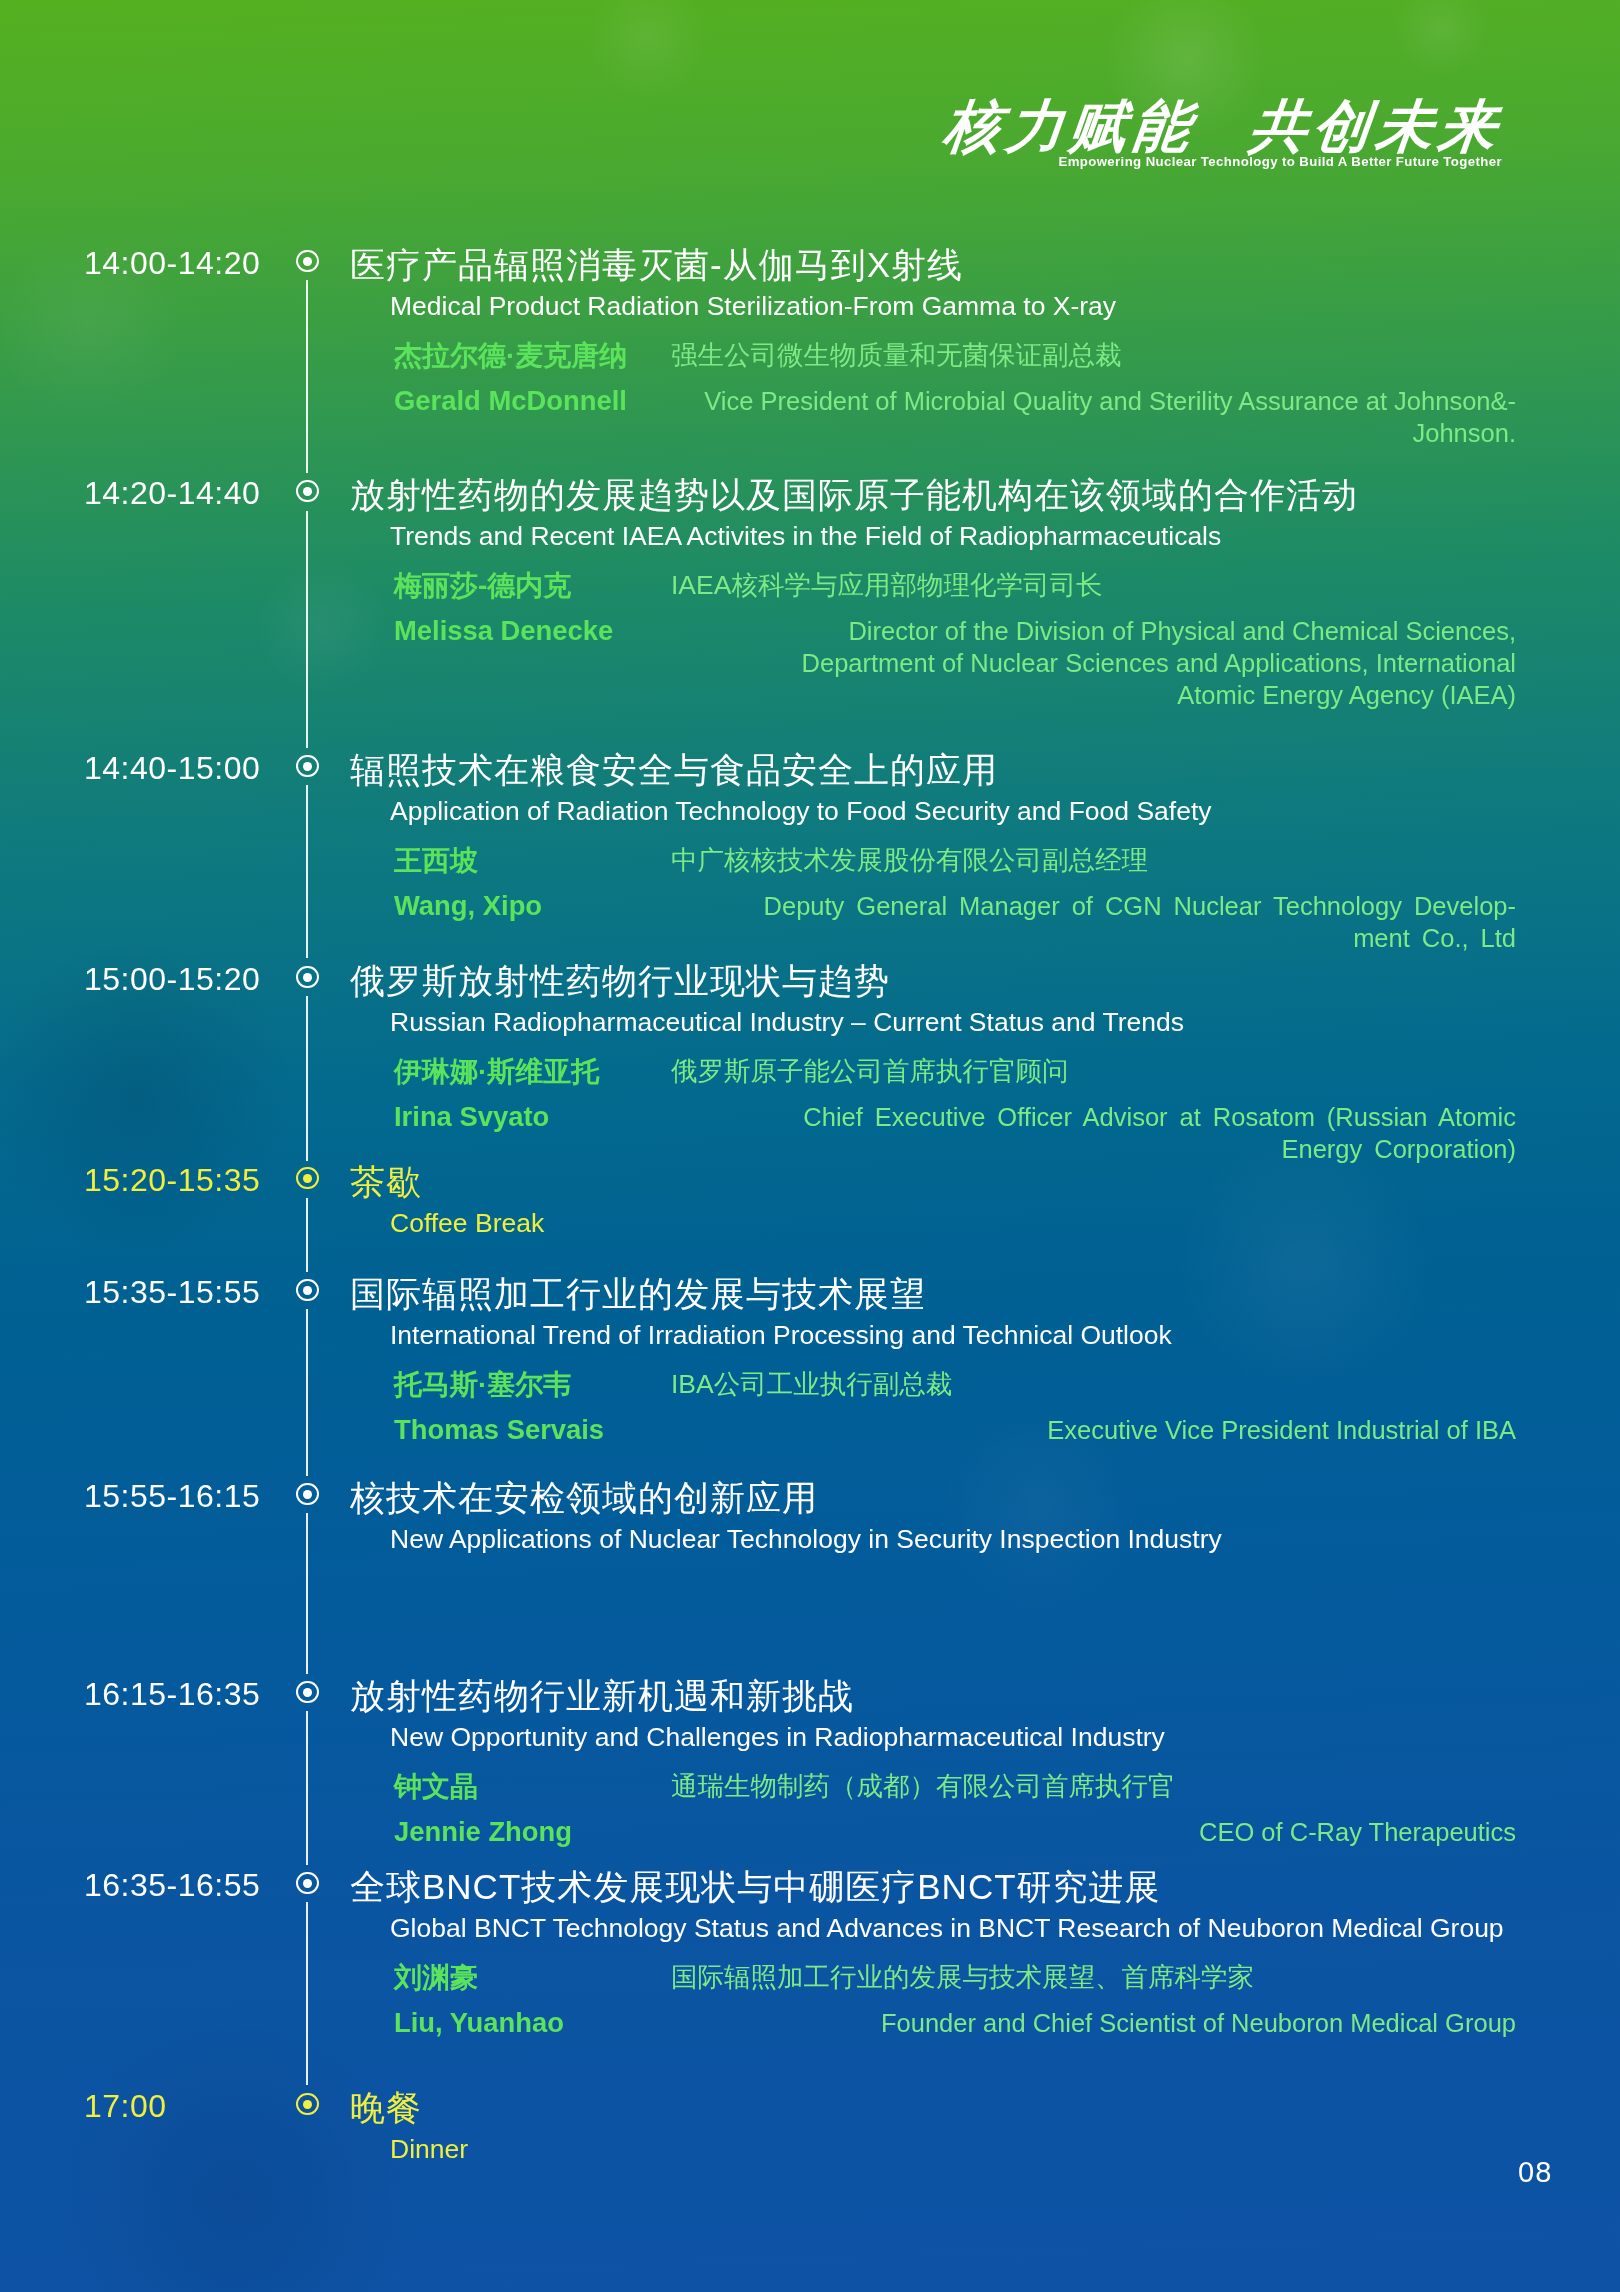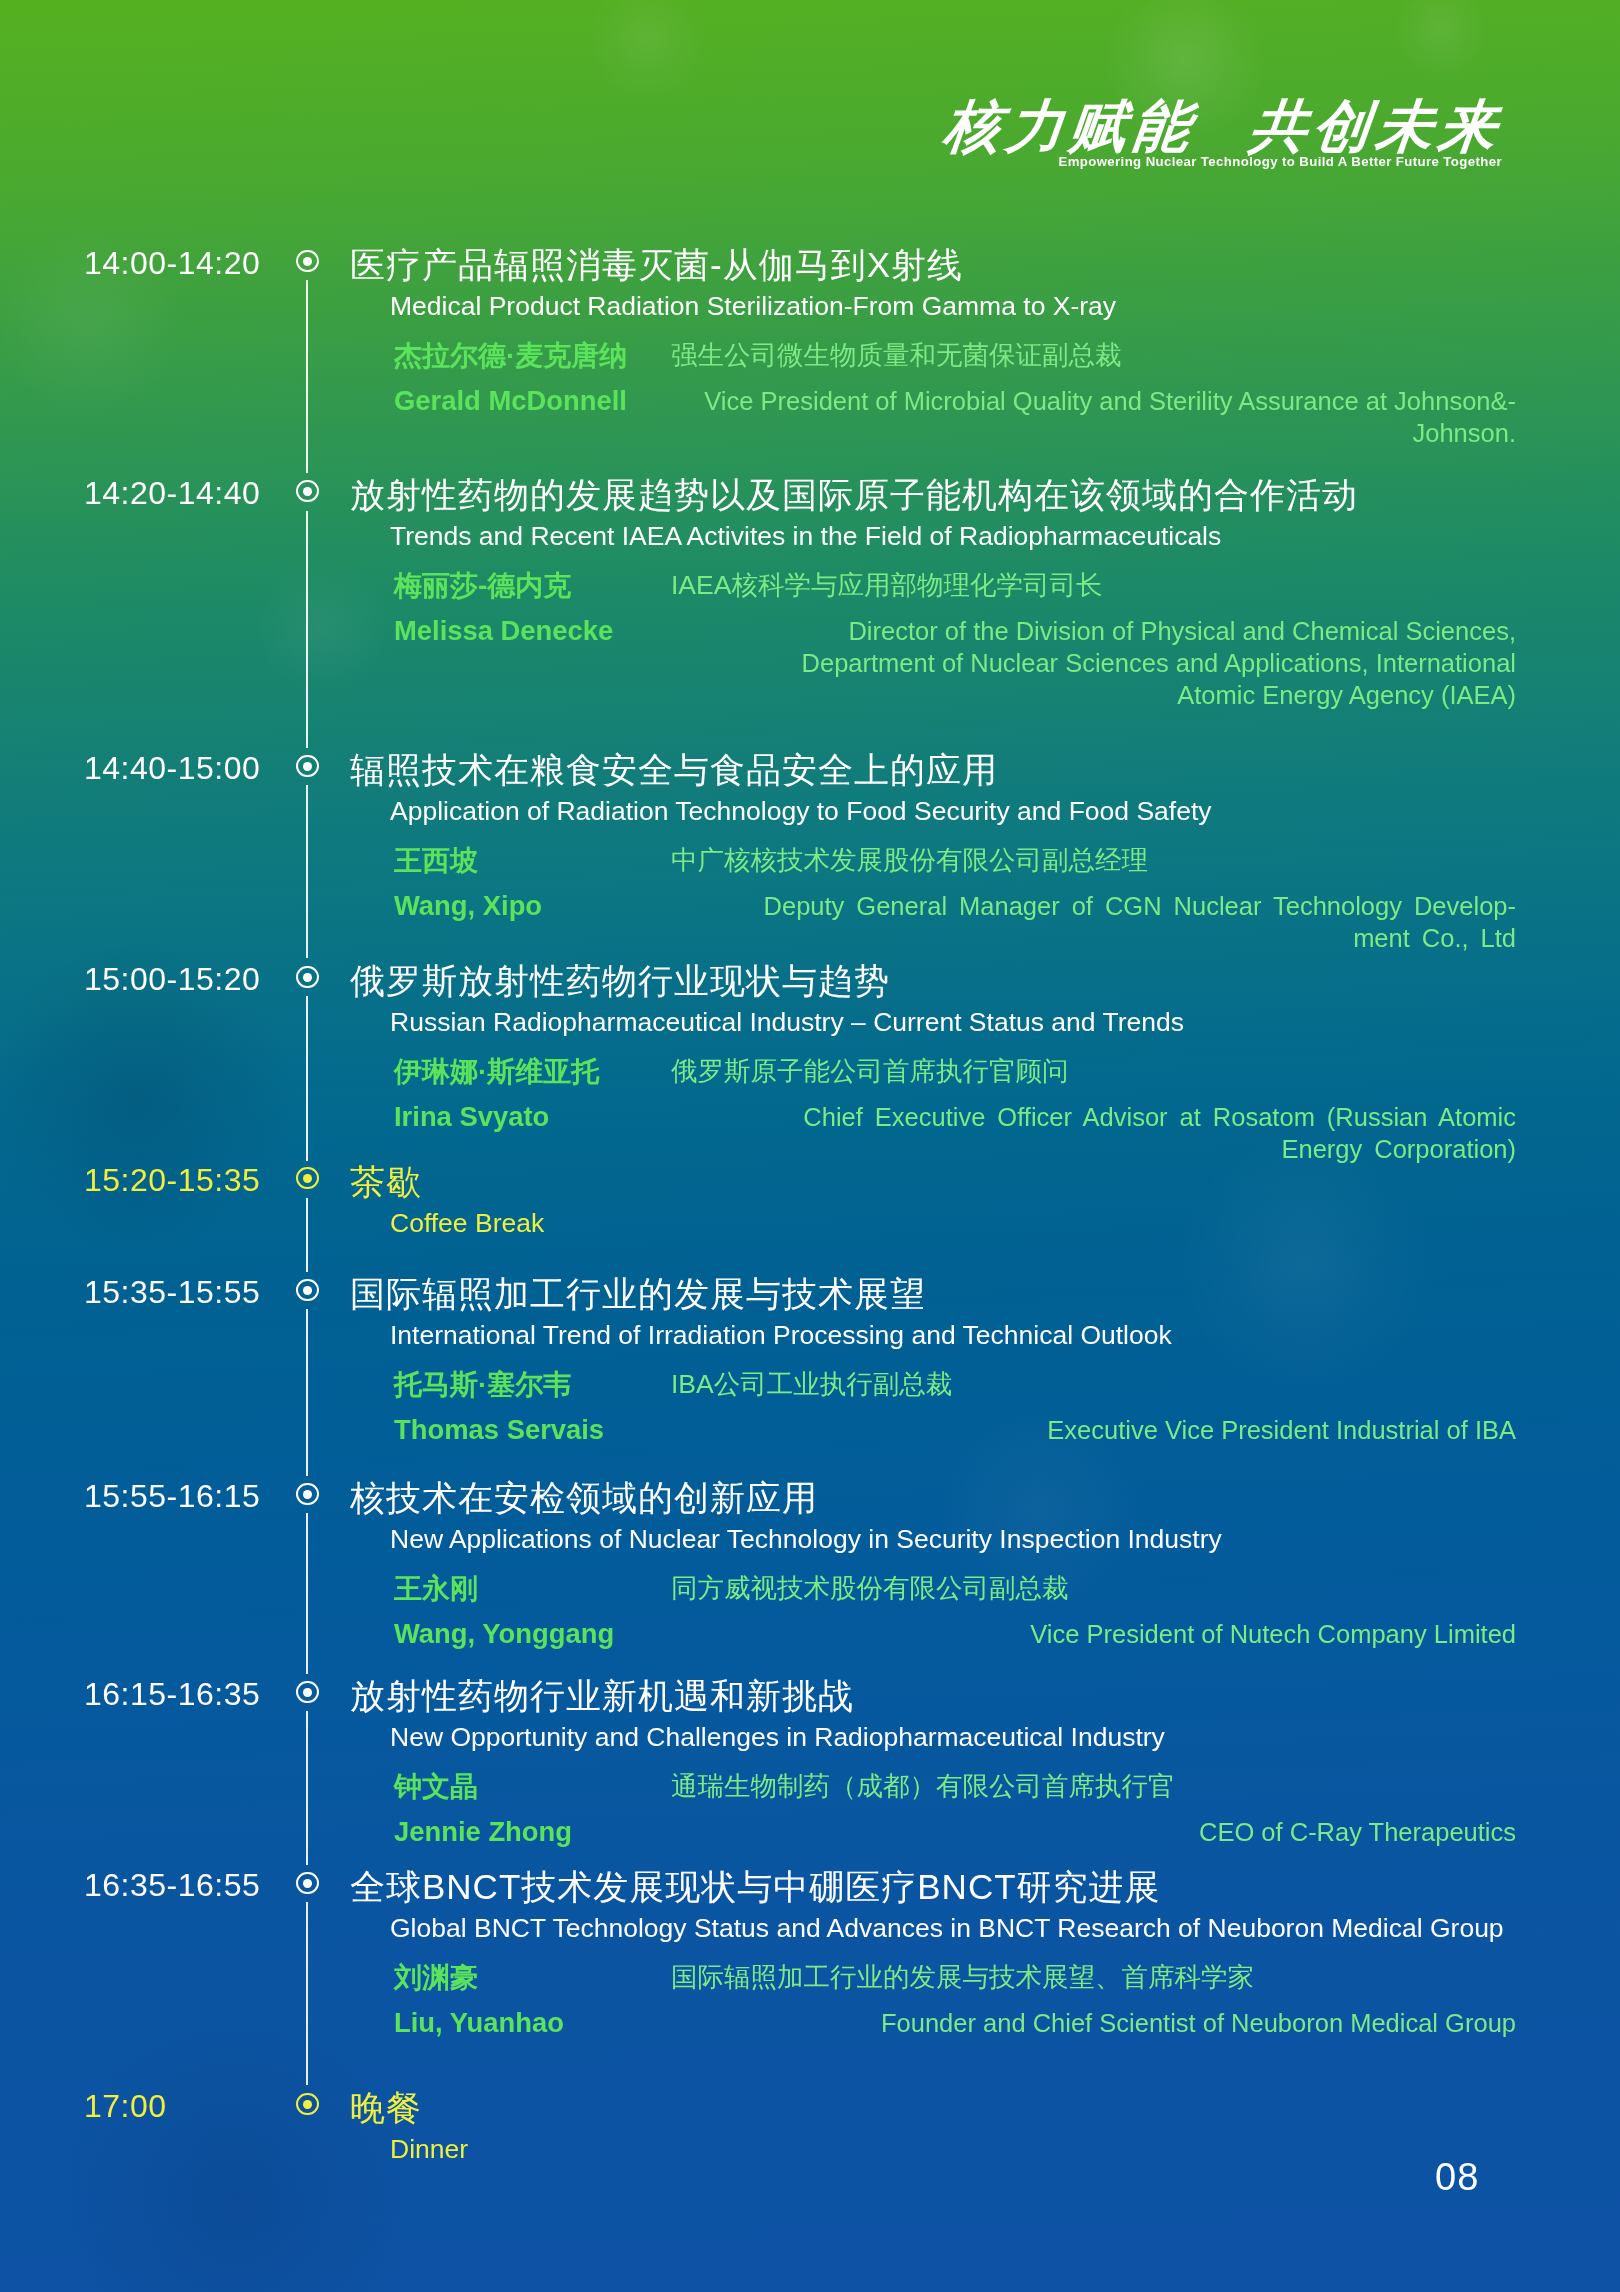--- a/index.html
+++ b/index.html
@@ -99,22 +99,22 @@
   .role.en { font-size:25.5px; line-height:32px;text-align:right; }
   .role.en.wide { word-spacing:4.9px; }
 
   
   .item.hl .time, .item.hl .title-cn, .item.hl .title-en { color:#f1ef3d; }
   .item.hl .bullet { border-color:#f1ef3d; }
   .item.hl .bullet::after { background:#f1ef3d; }
   .item.hl .title-en { margin-bottom:0; }
 
   .page-number {
-    position:absolute; left:1435px; top:2156px;
-    font-size:38px; color:#fff; letter-spacing:1px;
+    position:absolute; left:1518px; top:2156px;
+    font-size:29px; color:#fff; letter-spacing:1px;
   }
 </style>
 </head>
 <body>
 
 <div class="page">
   <div class="bg-decor"></div>
 
   <div class="header">
     <div class="slogan-cn">核力赋能 共创未来</div>
@@ -219,26 +219,20 @@
       </div>
     </div>
   </section>
 
   <section class="item" style="top:1478px">
     <div class="time">15:55-16:15</div>
     <div class="bullet"></div>
     <div class="content">
       <h2 class="title-cn">核技术在安检领域的创新应用</h2>
       <div class="title-en">New Applications of Nuclear Technology in Security Inspection Industry</div>
-      <div class="speakers">
-        <div class="name cn">王永刚</div>
-        <div class="role cn">同方威视技术股份有限公司副总裁</div>
-        <div class="name en">Wang, Yonggang</div>
-        <div class="role en">Vice President of Nutech Company Limited</div>
-      </div>
     </div>
   </section>
 
   <section class="item" style="top:1676px">
     <div class="time">16:15-16:35</div>
     <div class="bullet"></div>
     <div class="content">
       <h2 class="title-cn">放射性药物行业新机遇和新挑战</h2>
       <div class="title-en">New Opportunity and Challenges in Radiopharmaceutical Industry</div>
       <div class="speakers">

